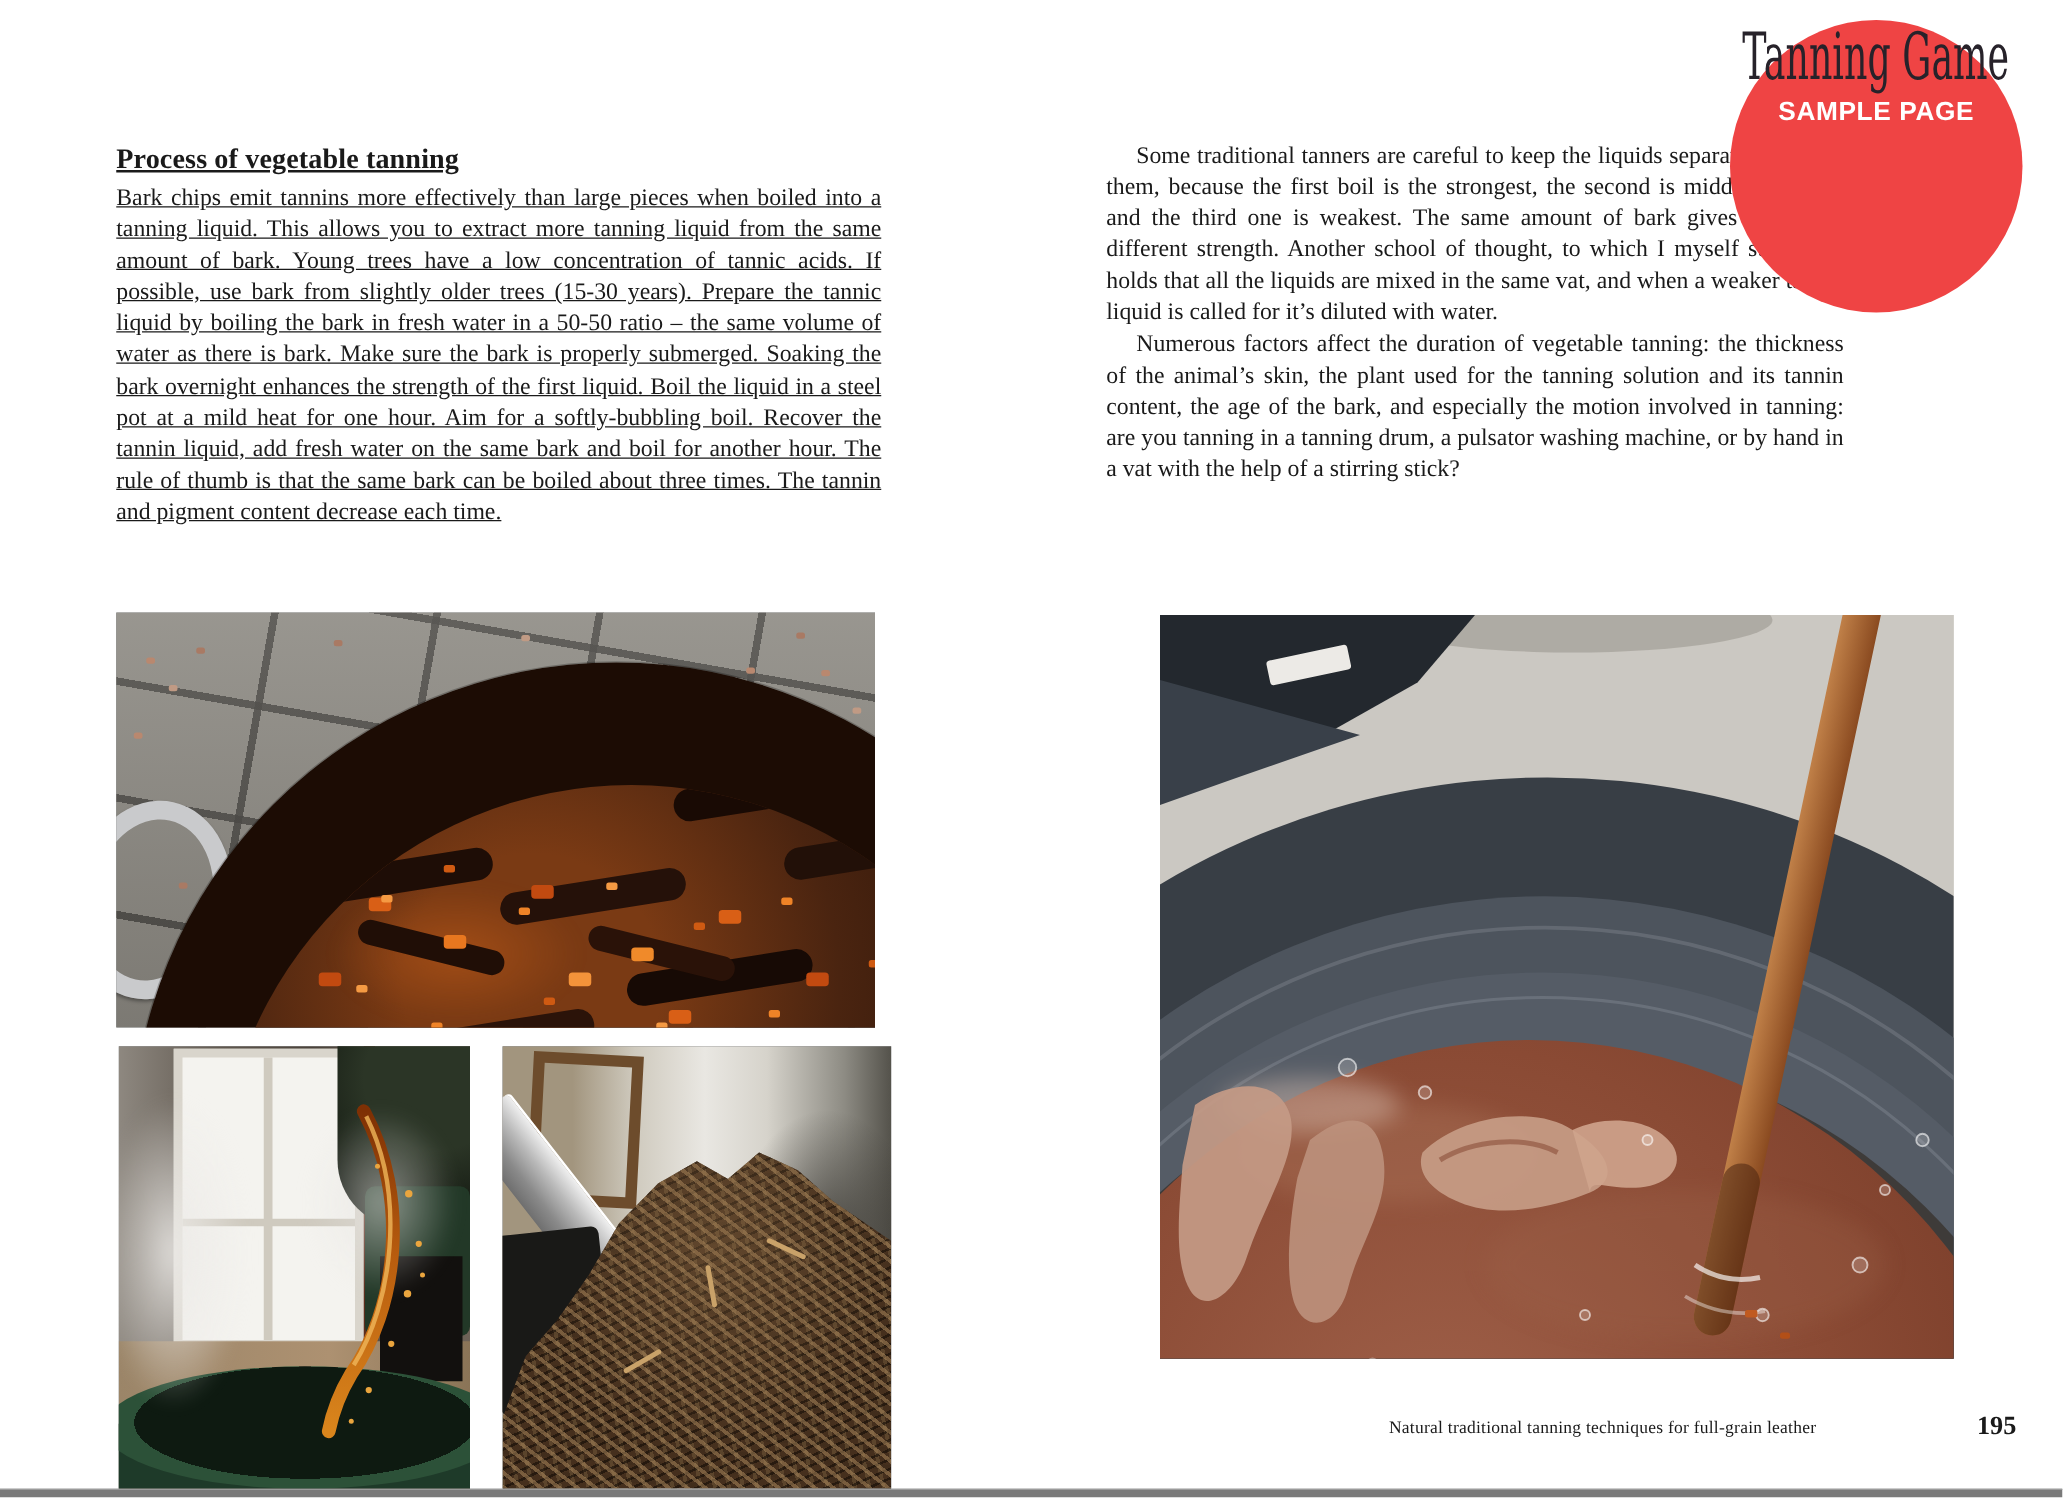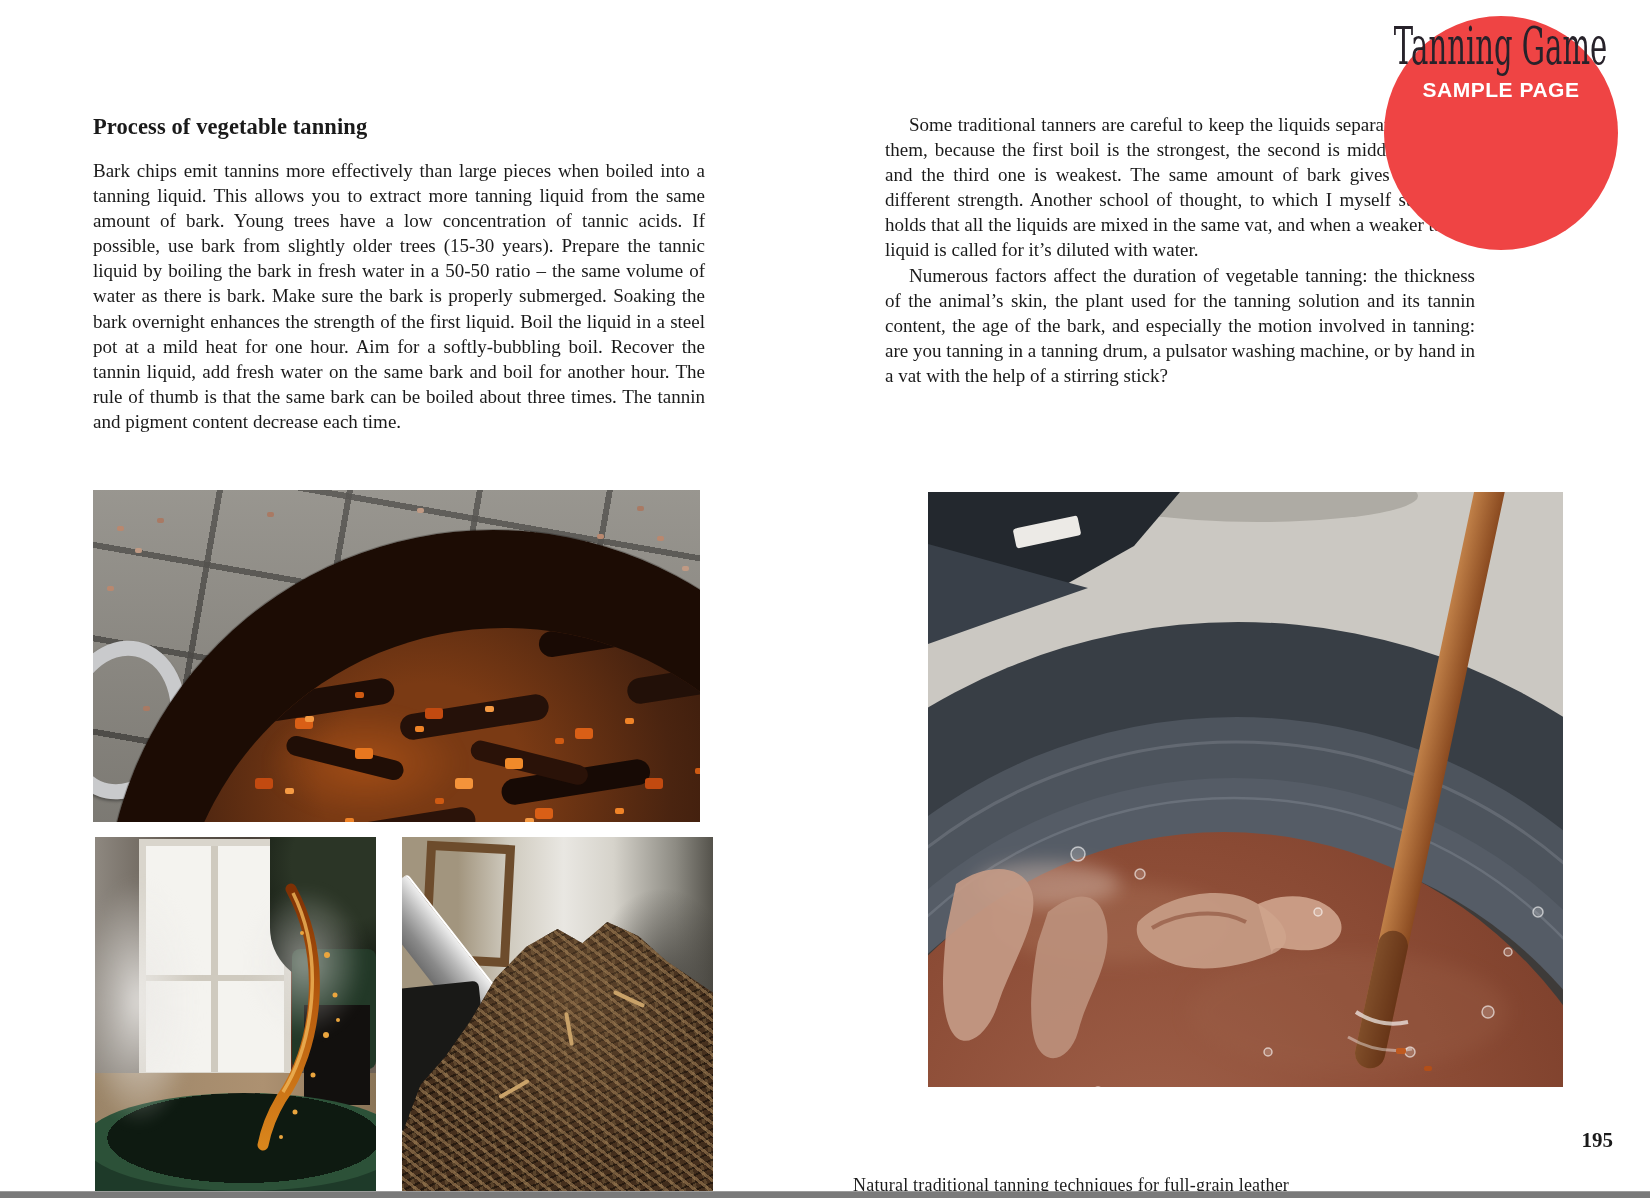--- a/index.html
+++ b/index.html
@@ -1,37 +1,37 @@
 <!DOCTYPE html>
 <html><head>
 <meta charset="utf-8">
 <style>
   html,body{margin:0;padding:0;}
   body{width:1650px;height:1198px;background:#ffffff;overflow:hidden;position:relative;
        font-family:"Liberation Serif", serif;color:#1a1a1a;}
   .abs{position:absolute;}
 
   
-  .col-left{left:93px;top:112px;width:612px;}
+  .col-left{left:93px;top:112px;width:612px;text-decoration:underline;}
   .col-left h1{margin:0;font-size:22.5px;line-height:30px;font-weight:bold;letter-spacing:.1px;}
-  .col-left p{margin:16px 0 0 0;font-size:19px;line-height:25.1px;text-align:justify;}
+  .col-left p{margin:4px 0 0 0;font-size:19px;line-height:25.1px;text-align:justify;}
   .col-right{left:885px;top:112px;width:590px;}
   .col-right p{margin:0;font-size:19px;line-height:25.1px;text-align:justify;text-indent:24px;}
 
   
   .badge{left:1384px;top:16px;width:234px;height:234px;border-radius:50%;background:#ef4444;
          z-index:6;display:flex;flex-direction:column;align-items:center;
          padding-top:4px;box-sizing:border-box;}
   .badge-title{font-family:"DejaVu Serif", serif;font-size:52px;line-height:52px;color:#27222a;
                transform:scaleX(.56);transform-origin:center;white-space:nowrap;font-weight:500;}
   .badge-sub{font-family:"Liberation Sans", sans-serif;font-size:21px;font-weight:bold;color:#ffffff;
              letter-spacing:.5px;margin-top:6px;white-space:nowrap;}
 
   
-  .running-title{left:853px;top:1135px;width:600px;text-align:left;font-size:18px;letter-spacing:.2px;margin-top:40px;}
+  .running-title{left:853px;top:1135px;width:600px;text-align:right;font-size:14px;letter-spacing:.2px;}
   .page-num{left:1500px;top:1128px;width:113px;text-align:right;font-size:21px;font-weight:bold;}
   .bottom-bar{left:0;top:1191px;width:1650px;height:7px;background:#7a7a7a;
               border-top:1px solid #9b9b9b;box-sizing:border-box;z-index:7;}
 
   
   .fig{overflow:hidden;background:#777;}
   .fig *{position:absolute;}
 
   
   .fig1{left:93px;top:490px;width:607px;height:332px;}

